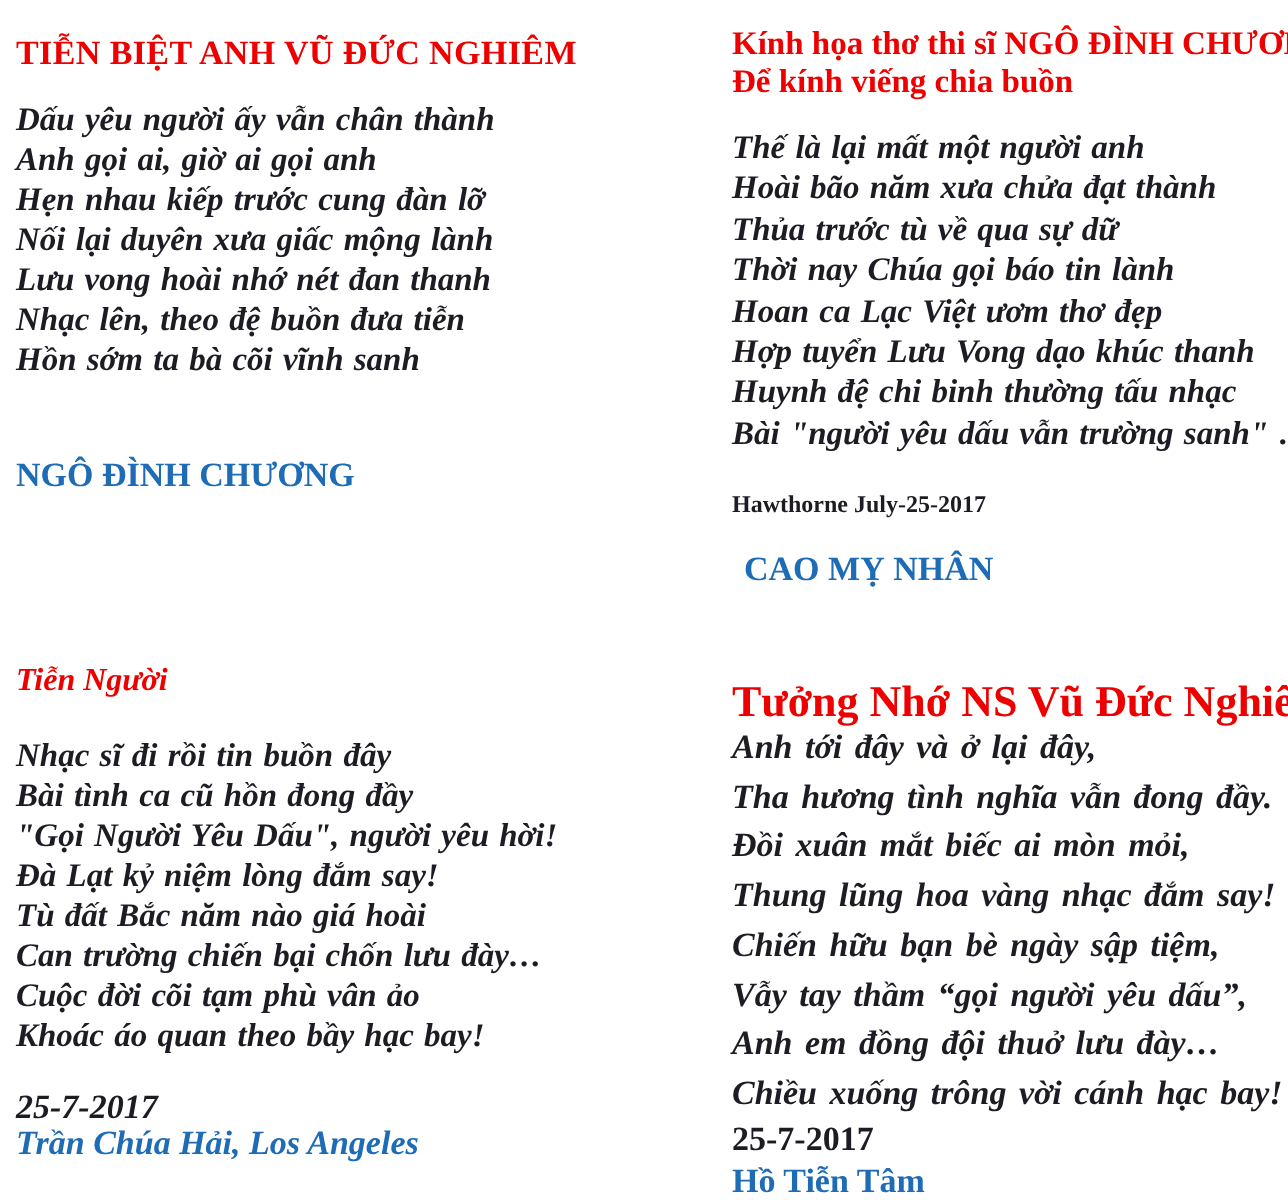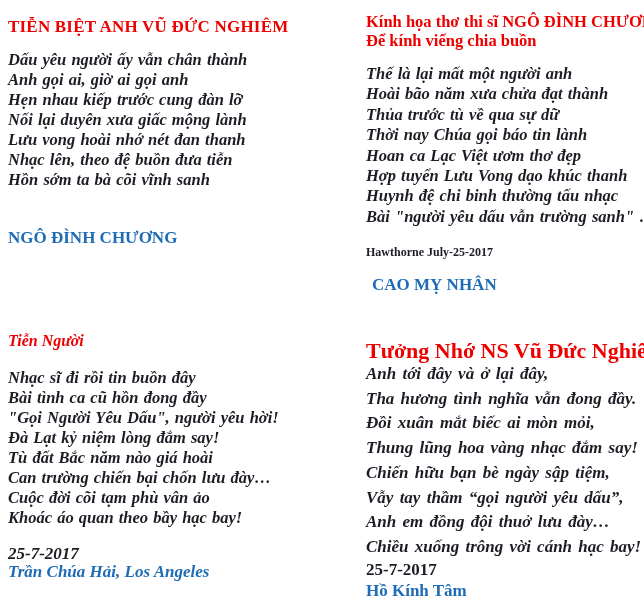--- a/index.html
+++ b/index.html
@@ -137,16 +137,16 @@
       <div class="pline">Anh tới đây và ở lại đây,</div>
       <div class="pline">Tha hương tình nghĩa vẫn đong đầy.</div>
       <div class="pline">Đồi xuân mắt biếc ai mòn mỏi,</div>
       <div class="pline">Thung lũng hoa vàng nhạc đắm say!</div>
       <div class="pline">Chiến hữu bạn bè ngày sập tiệm,</div>
       <div class="pline">Vẫy tay thầm “gọi người yêu dấu”,</div>
       <div class="pline">Anh em đồng đội thuở lưu đày…</div>
       <div class="pline">Chiều xuống trông vời cánh hạc bay!</div>
     </div>
     <div class="block pdate date-black">25-7-2017</div>
-    <div class="block sig sig-blue">Hồ Kính Tâm</div>
+    <div class="block sig sig-blue">Hồ Tiễn Tâm</div>
   </section>
 
 </div>
 
 </body></html>

